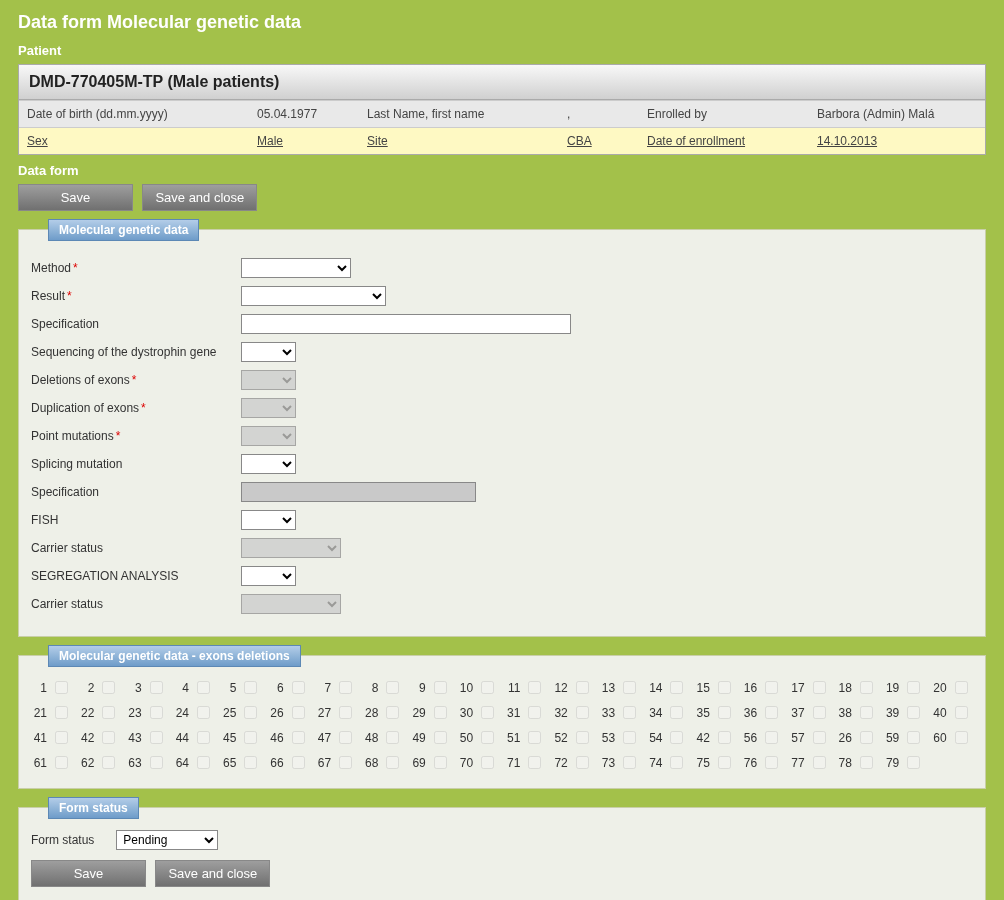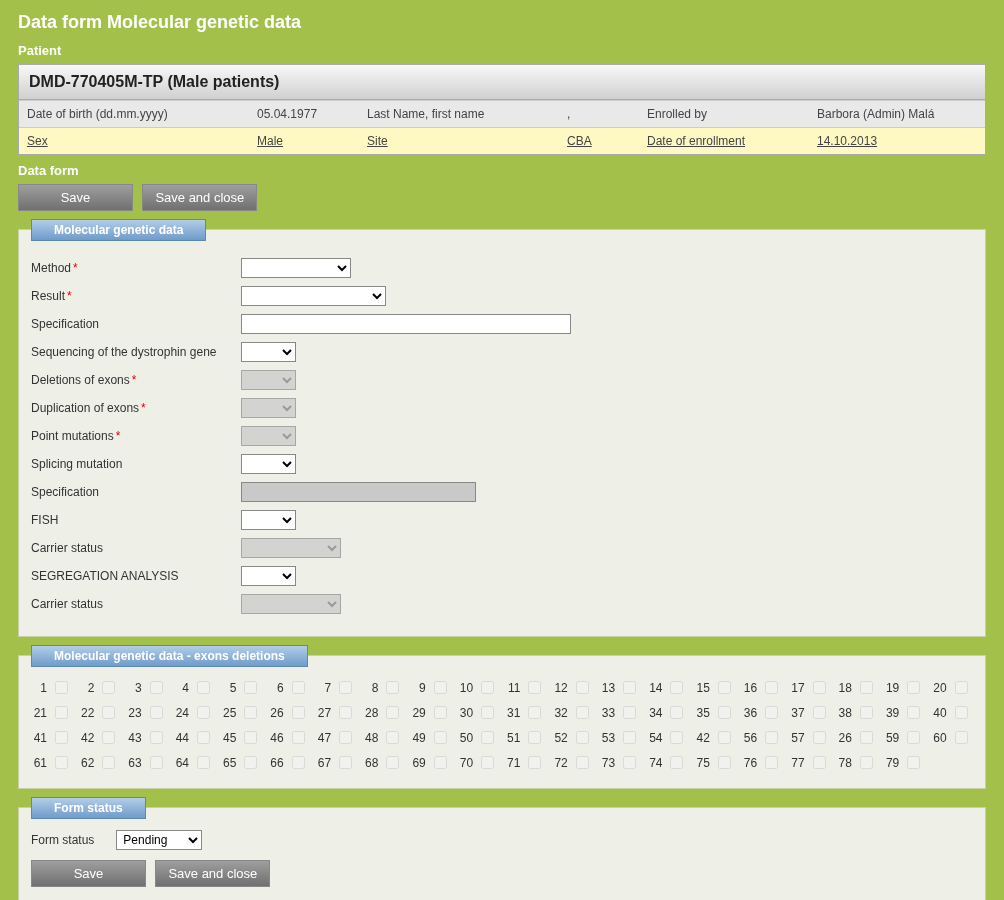--- a/index.html
+++ b/index.html
@@ -72,27 +72,27 @@
   .field-panel {
     margin-top: 18px;
     background: #eef0e8;
     border: 1px solid #c9cfa8;
     padding: 22px 12px 16px 12px;
     position: relative;
   }
   .panel-title {
     position: absolute;
     top: -11px;
-    left: 12px;
+    left: 29px;
     background: linear-gradient(#b3cde8,#6e9cc9);
     border: 1px solid #5c88b5;
     color: #fff;
     font-weight: bold;
     font-size: 12px;
-    padding: 3px 22px;
+    padding: 3px 10px;
   }
   .form-row {
     display: flex;
     align-items: center;
     margin: 4px 0;
     min-height: 24px;
   }
   .form-label {
     width: 210px;
     font-size: 12px;
@@ -560,21 +560,21 @@
           <span class="num">79</span>
           <input type="checkbox" disabled="" style="">
         </div>
       </div>
   </div>
 
   <div class="field-panel">
     <div class="panel-title">Form status</div>
     <div class="status-row">
       <span>Form status</span>
-      <select class="sel" style="width:86px">
+      <select class="sel" style="width:102px">
         <option>Pending</option>
       </select>
     </div>
     <div>
       <span class="btn small">Save</span>
       <span class="btn small">Save and close</span>
     </div>
   </div>
 
 </div>

